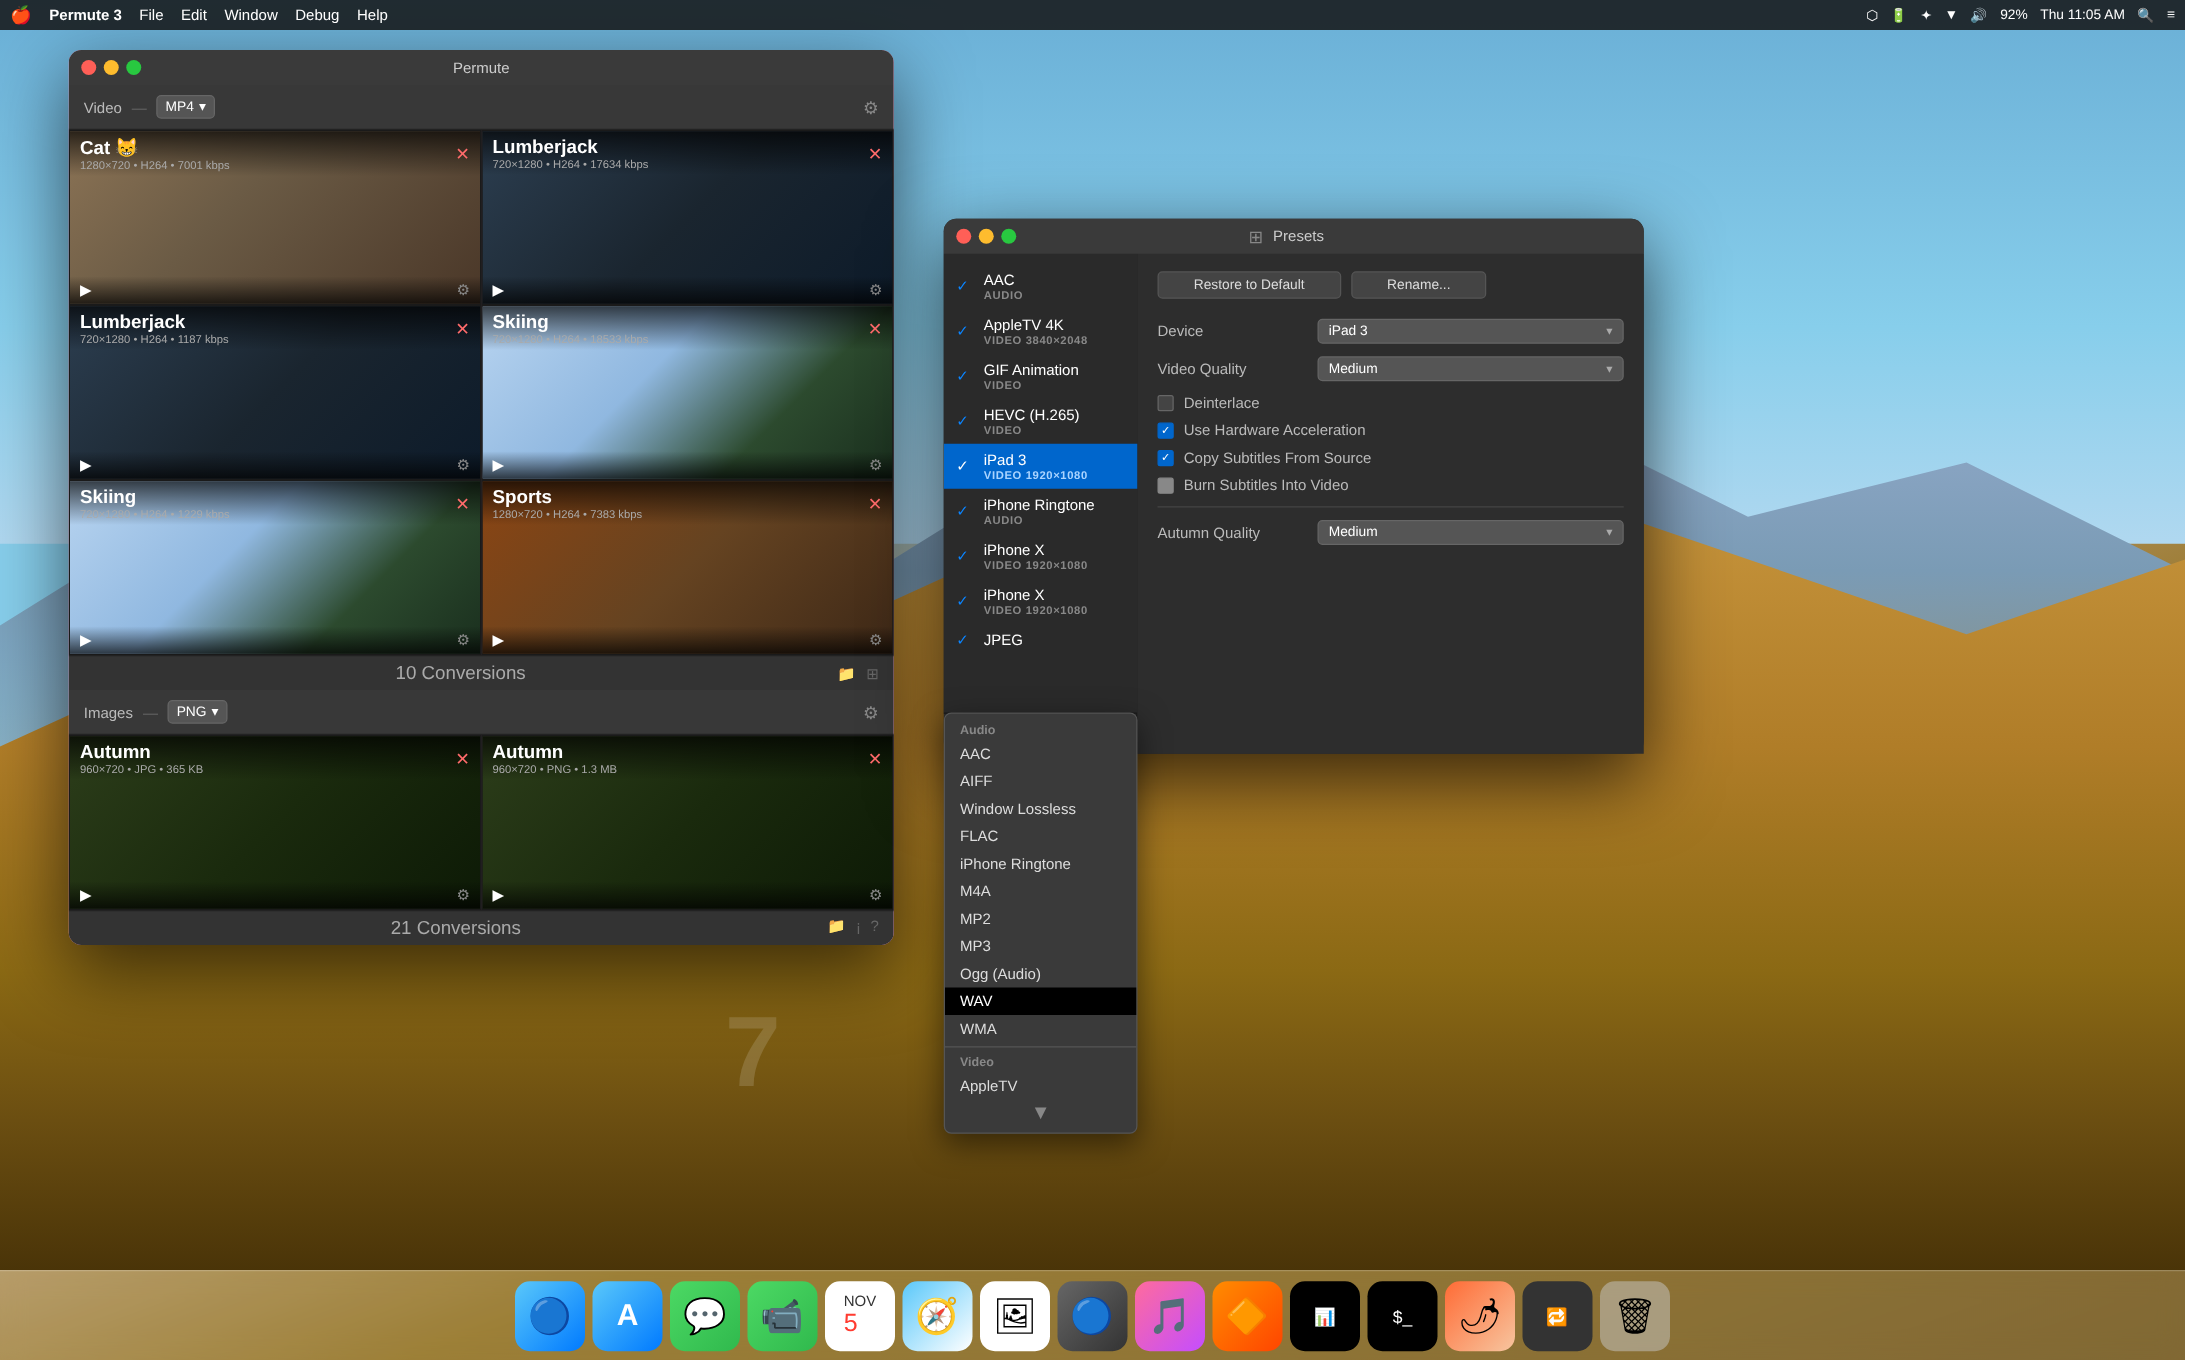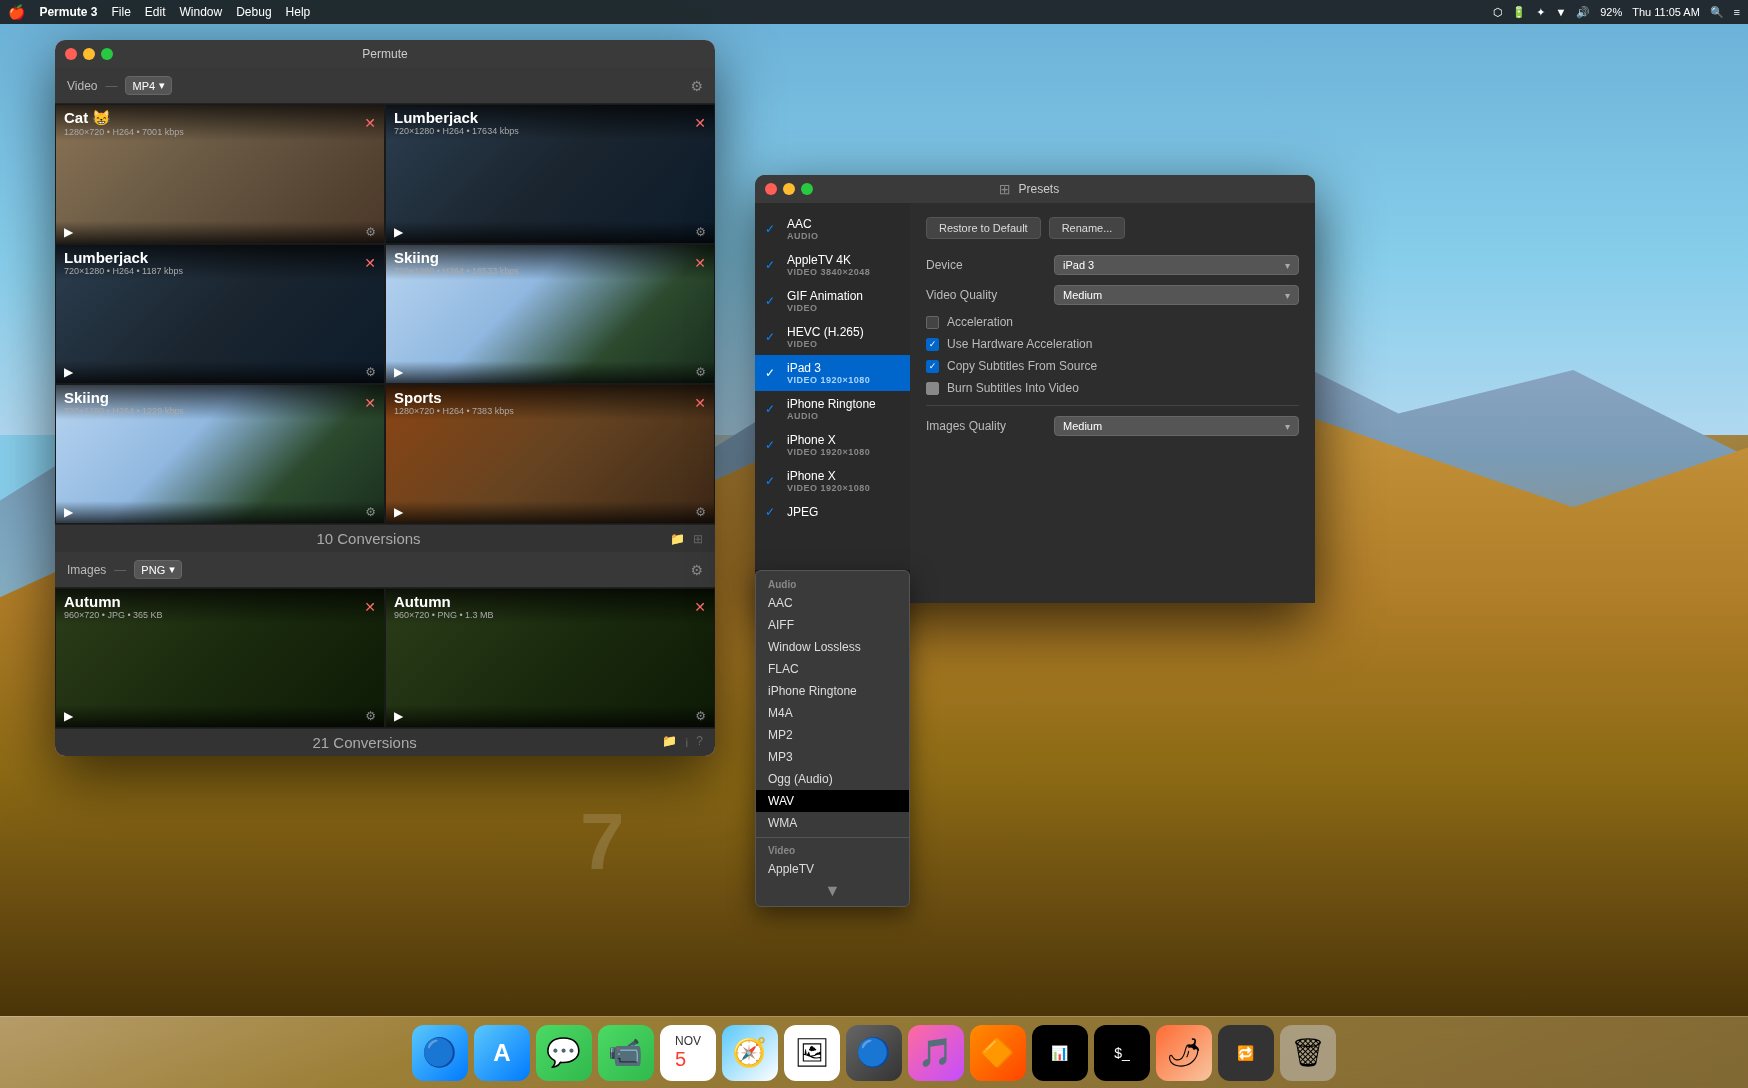--- a/index.html
+++ b/index.html
@@ -312,21 +312,21 @@
       flex: 1;
       padding: 14px 16px;
       background: #2d2d2d;
     }
     .presets-top-buttons {
       display: flex;
       gap: 8px;
       margin-bottom: 16px;
     }
     .preset-btn {
-      padding: 4px 12px;
+      padding: 4px 28px;
       border-radius: 4px;
       border: 1px solid #555;
       background: #444;
       color: #ddd;
       font-size: 11px;
       cursor: pointer;
     }
     .form-row {
       display: flex;
       align-items: center;
@@ -743,42 +743,42 @@
       <div class="form-row">
         <span class="form-label">Video Quality</span>
         <div class="form-select">
           <span>Medium</span>
           <span class="form-select-arrow">▾</span>
         </div>
       </div>
 
       <div class="checkbox-row">
         <div class="checkbox"></div>
-        <span class="checkbox-label">Acceleration</span>
+        <span class="checkbox-label">Deinterlace</span>
       </div>
 
       <div class="checkbox-row">
         <div class="checkbox checked"></div>
         <span class="checkbox-label">Use Hardware Acceleration</span>
       </div>
 
       <div class="checkbox-row">
         <div class="checkbox checked"></div>
         <span class="checkbox-label">Copy Subtitles From Source</span>
       </div>
 
       <div class="checkbox-row">
         <div class="checkbox partial" style="background:#888;"></div>
         <span class="checkbox-label">Burn Subtitles Into Video</span>
       </div>
 
       <div class="separator"></div>
 
       <div class="form-row">
-        <span class="form-label">Images Quality</span>
+        <span class="form-label">Autumn Quality</span>
         <div class="form-select">
           <span>Medium</span>
           <span class="form-select-arrow">▾</span>
         </div>
       </div>
     </div>
   </div>
 </div>
 
 <div class="dropdown-popup">

